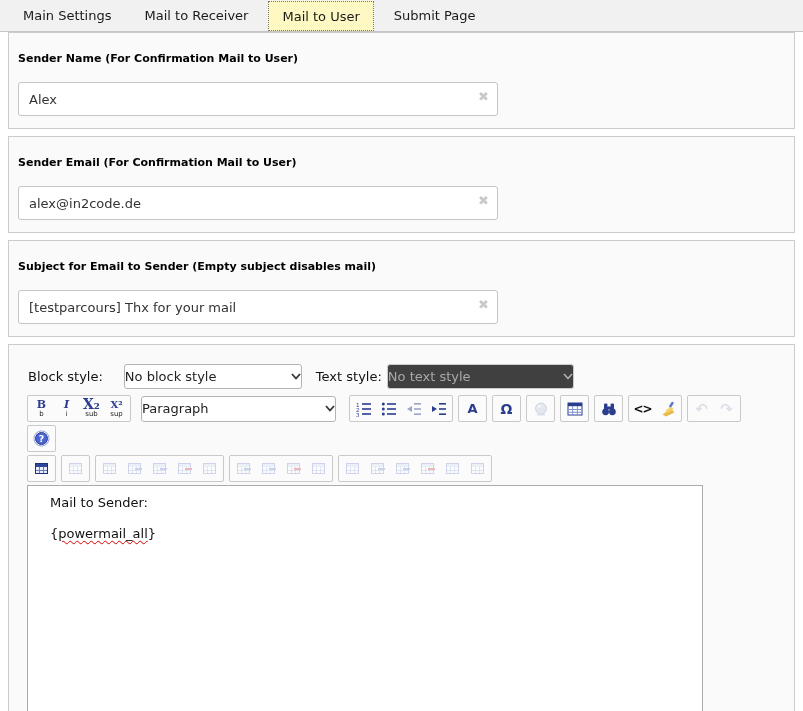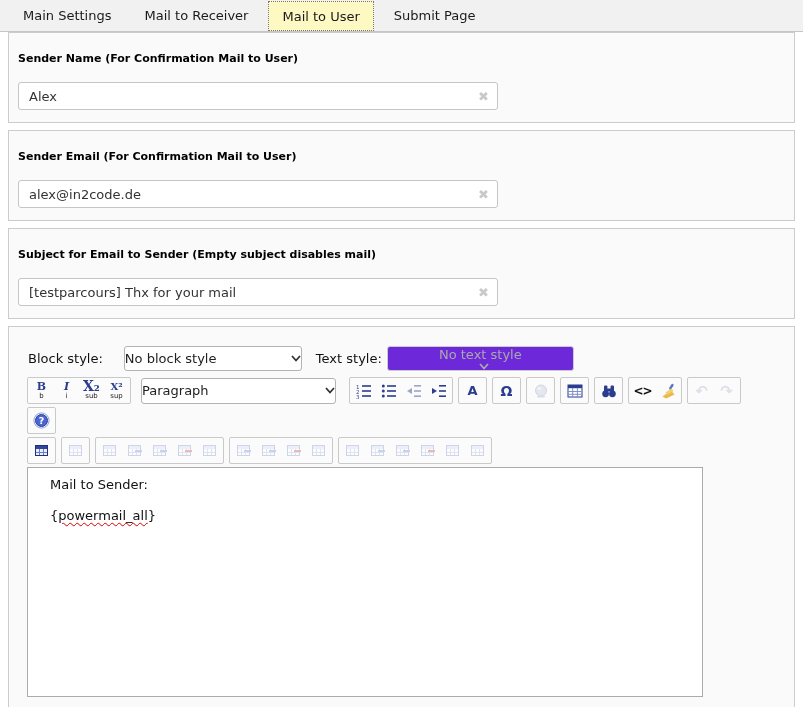--- a/index.html
+++ b/index.html
@@ -12,32 +12,32 @@
   .tab { font-size:13px; color:#1a1a1a; padding:0 13px; line-height:31px;
     margin-right:7px; cursor:pointer; white-space:nowrap; }
   .tab.active { background:#fef9c3; border:1px dotted #777; line-height:29px; margin-top:1px; }
 
   
   .section { margin:0 8px 7px; border:1px solid #ccc; background:#fafafa;
     padding:19px 16px 12px 9px; }
   .section:first-of-type { margin-top:1px; }
   .f-label { font-size:11px; font-weight:bold; color:#000; margin-bottom:17px; }
   .inp-wrap { position:relative; width:480px; }
-  .inp { width:480px; height:28px; border:1px solid #c6c6c6; border-radius:3px;
+  .inp { width:480px; height:34px; border:1px solid #c6c6c6; border-radius:3px;
     background:#fff; padding:0 30px 0 10px; font-size:13px; color:#333;
     font-family:"DejaVu Sans","Liberation Sans",sans-serif; }
   .clear-x { position:absolute; right:9px; top:7px; font-size:13px; font-weight:bold;
     color:#c9c9c9; cursor:pointer; }
 
   
   .style-row { display:flex; align-items:center; margin:0 0 6px 10px; font-size:13px; color:#111; }
   .sel { display:flex; align-items:center; justify-content:space-between;
     border:1px solid #b3b3b3; border-radius:3px; background:#fff; height:25px;
     padding:0 0; font-size:13px; color:#222; cursor:pointer; }
-  .sel.disabled { background:#6d28d9; color:#a9a9a9; border-color:#ccc; cursor:default;flex-direction:column; }
+  .sel.disabled { background:#404040; color:#a9a9a9; border-color:#ccc; cursor:default; }
   .chev { margin-left:8px; display:inline-flex; }
 
   
   .tb-row { display:flex; align-items:center; margin:0 0 3px 9px; flex-wrap:nowrap; }
   .grp { display:inline-flex; align-items:center; border:1px solid #c9c9c9;
     border-radius:2px; background:#fbfbfb; margin-right:5px; padding:0 1px; height:27px; }
   .tbtn { width:25px; height:25px; border:none; background:transparent; display:flex;
     flex-direction:column; align-items:center; justify-content:center; cursor:pointer;
     font-family:"DejaVu Sans","Liberation Sans",sans-serif; }
   .tbtn.dis { cursor:default; opacity:.45; }

